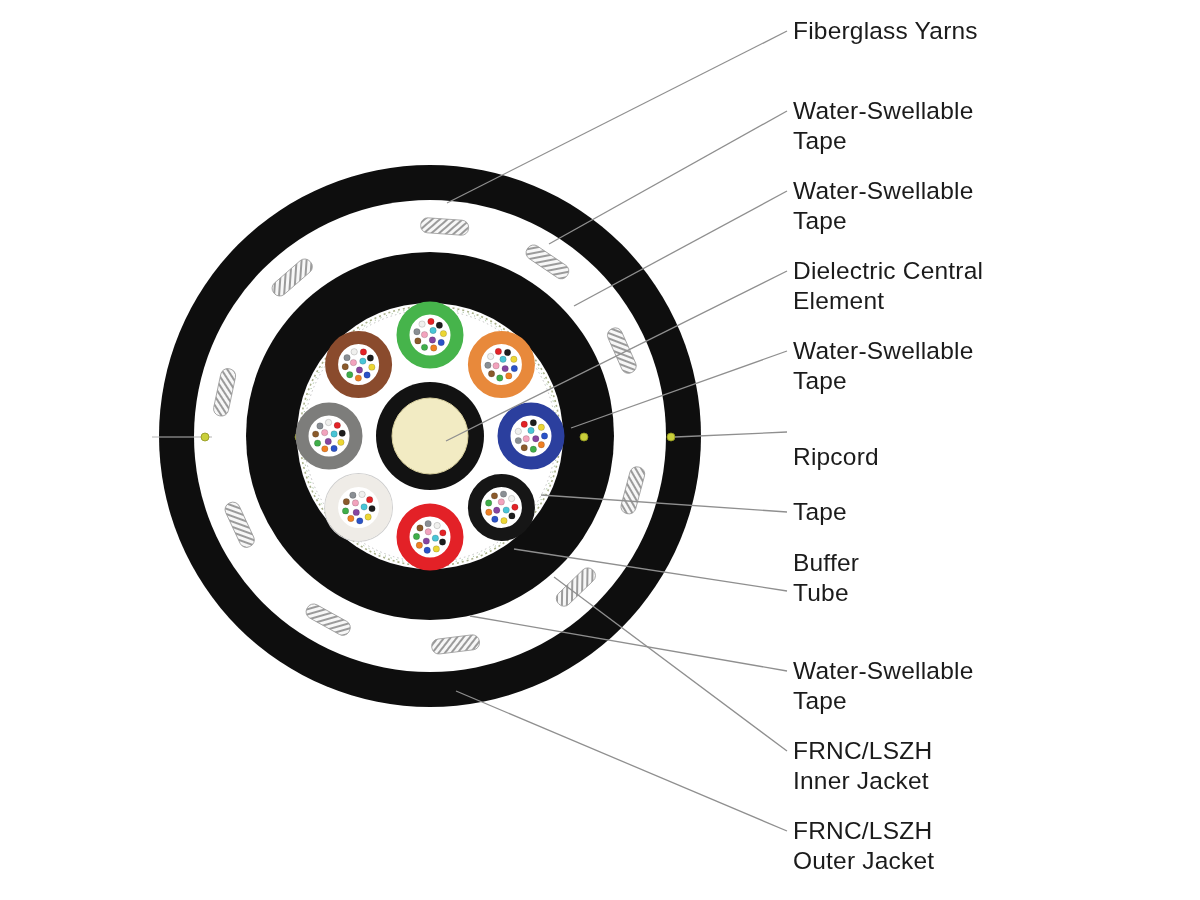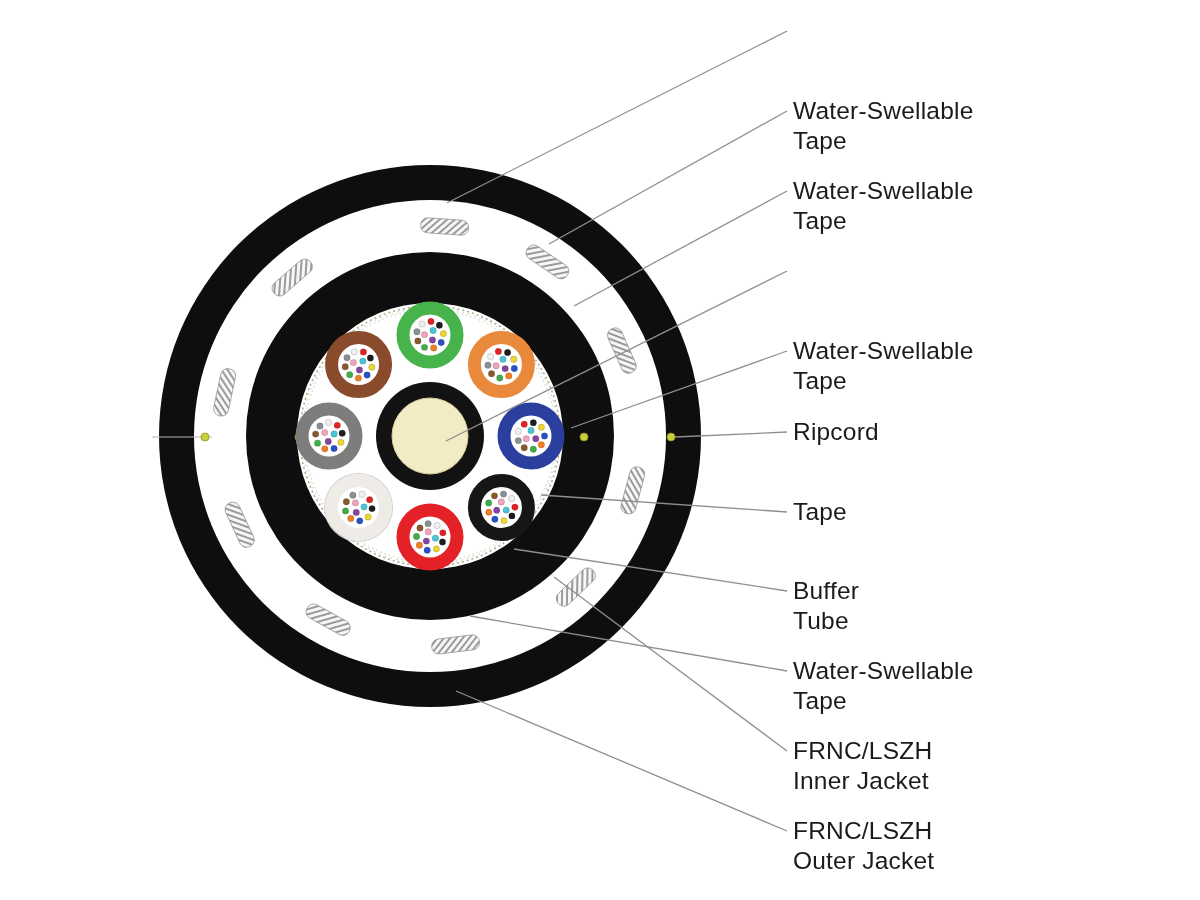--- a/index.html
+++ b/index.html
@@ -192,29 +192,32 @@
         <line x1="787" y1="432" x2="675" y2="437" stroke="#8f8f8f" stroke-width="1.3"></line>
         <line x1="787" y1="512" x2="541" y2="495" stroke="#8f8f8f" stroke-width="1.3"></line>
         <line x1="787" y1="591" x2="514" y2="549" stroke="#8f8f8f" stroke-width="1.3"></line>
         <line x1="787" y1="671" x2="470" y2="616" stroke="#8f8f8f" stroke-width="1.3"></line>
         <line x1="787" y1="751" x2="554" y2="577" stroke="#8f8f8f" stroke-width="1.3"></line>
         <line x1="787" y1="831" x2="456" y2="691" stroke="#8f8f8f" stroke-width="1.3"></line>
       </g>
   </svg>
 
   <div class="labels">
+    <div class="lbl" style="top:16px">Fiberglass Yarns</div>
     <div class="lbl" style="top:96px">Water-Swellable
 Tape</div>
     <div class="lbl" style="top:176px">Water-Swellable
 Tape</div>
+    <div class="lbl" style="top:256px">Dielectric Central
+Element</div>
     <div class="lbl" style="top:336px">Water-Swellable
 Tape</div>
-    <div class="lbl" style="top:417px">Ripcord</div>
+    <div class="lbl" style="top:442px">Ripcord</div>
     <div class="lbl" style="top:497px">Tape</div>
-    <div class="lbl" style="top:576px">Buffer
+    <div class="lbl" style="top:548px">Buffer
 Tube</div>
     <div class="lbl" style="top:656px">Water-Swellable
 Tape</div>
     <div class="lbl" style="top:736px">FRNC/LSZH
 Inner Jacket</div>
     <div class="lbl" style="top:816px">FRNC/LSZH
 Outer Jacket</div>
   </div>
 
 </div>

